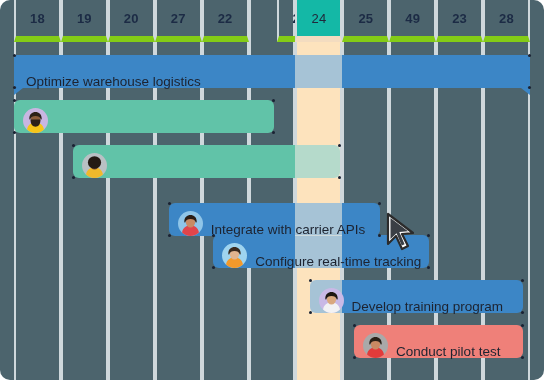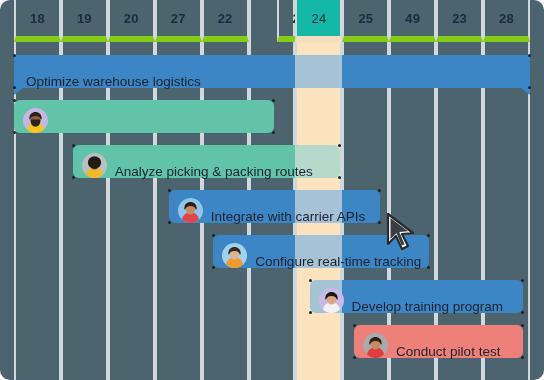--- a/index.html
+++ b/index.html
@@ -213,28 +213,27 @@
       </div>
       <div class="bar" style="left: 72.6364px; width: 267.382px; top: 145px; background: rgb(97, 195, 168);">
         <span class="avatar">
           <svg viewBox="0 0 25 25">
             <rect width="25" height="25" fill="#b9c0c4"></rect>
             <path d="M12.5 14.2c4.6 0 7.6 3.1 8.3 6.6v4.2H4.2v-4.2c.7-3.5 3.7-6.6 8.3-6.6z" fill="#f0b92c"></path>
             <ellipse cx="12.5" cy="11.2" rx="4.6" ry="5.3" fill="#7a4a2e"></ellipse>
             <ellipse cx="12.5" cy="9.5" rx="6.6" ry="6.2" fill="#241a14"></ellipse>
           </svg>
         </span>
-        <span class="label">Analyze picking &amp; packing routes</span>
         <span class="tint" style="left: 222.818px; width: 44.5636px;"></span>
         <span class="handle tl"></span>
         <span class="handle tr"></span>
         <span class="handle bl"></span>
         <span class="handle br"></span>
       </div>
-      <div class="bar" style="left: 168.8px; width: 211.091px; top: 190px; background: rgb(60, 134, 198);">
+      <div class="bar" style="left: 168.8px; width: 211.091px; top: 203px; background: rgb(60, 134, 198);">
         <span class="avatar">
           <svg viewBox="0 0 25 25">
             <rect width="25" height="25" fill="#8fc5e8"></rect>
             <path d="M12.5 14.2c4.6 0 7.6 3.1 8.3 6.6v4.2H4.2v-4.2c.7-3.5 3.7-6.6 8.3-6.6z" fill="#e0454b"></path>
             <ellipse cx="12.5" cy="11.2" rx="4.6" ry="5.3" fill="#c98a63"></ellipse>
             <path d="M6.3 10.5c0-4.2 2.8-6.4 6.2-6.4s6.2 2.2 6.2 6.4c0 .8-.4 1.3-.9 1.1-.6-2.6-2.6-3.6-5.3-3.6S7.8 9 7.2 11.6c-.5.2-.9-.3-.9-1.1z" fill="#2a1d15"></path>
           </svg>
         </span>
         <span class="label">Integrate with carrier APIs</span>
         <span class="tint" style="left: 126.655px; width: 46.9091px;"></span>

